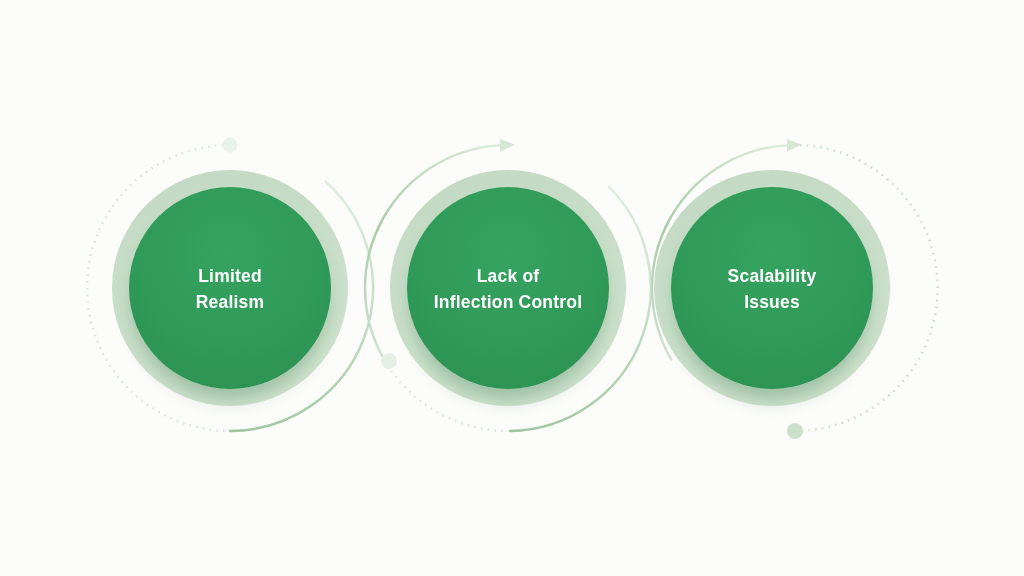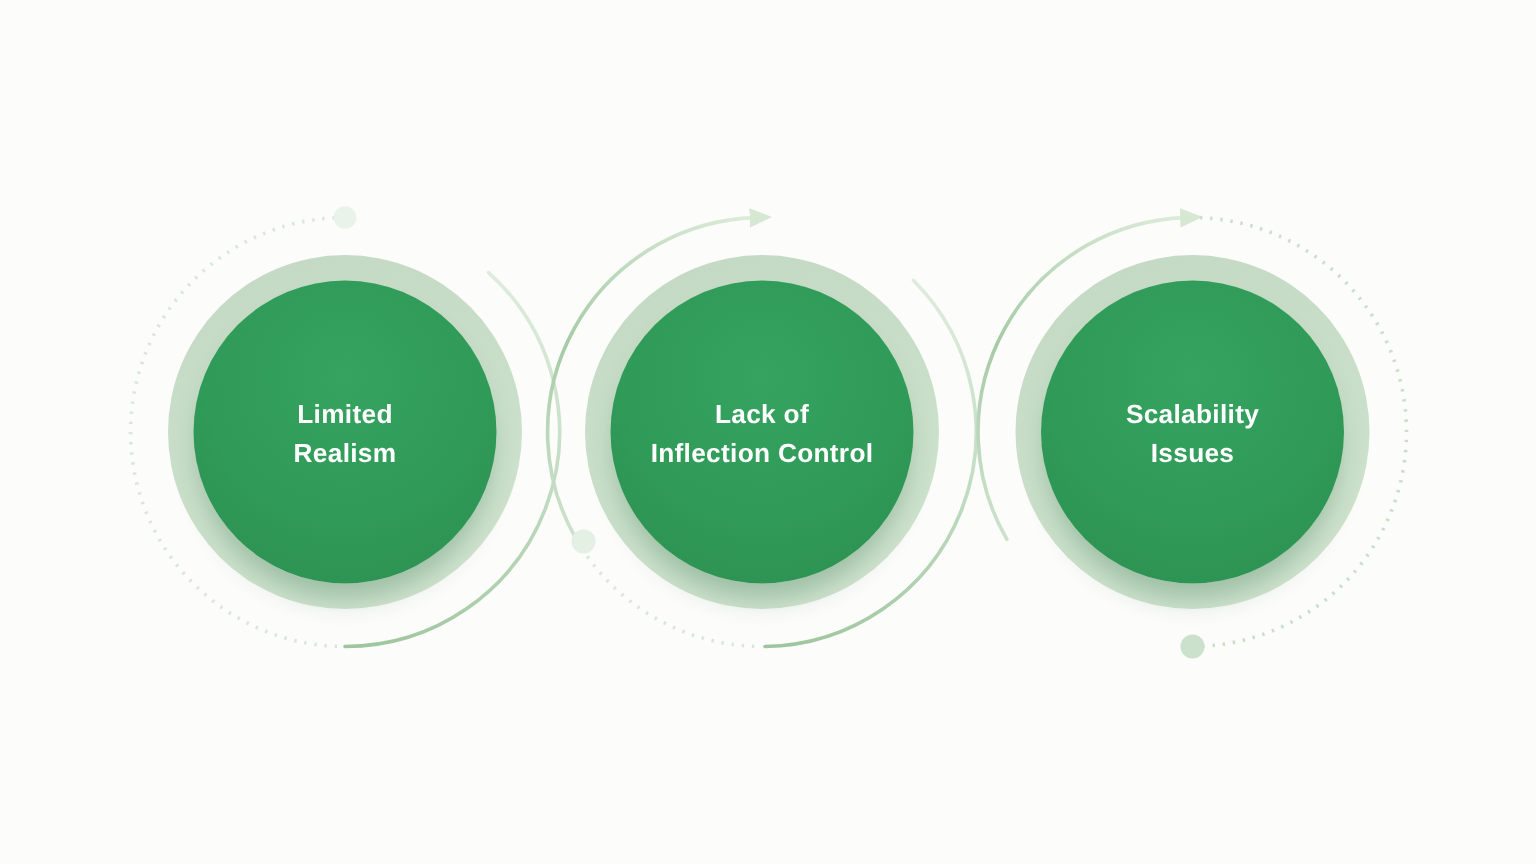--- a/index.html
+++ b/index.html
@@ -47,21 +47,21 @@
     font-size: 17.5px;
     font-weight: 700;
     line-height: 26px;
     letter-spacing: 0.2px;
     text-align: center;
     white-space: pre-line;
     transform: translateY(1px);
   }
   #node-1 { left: 112px; top: 170px; }
   #node-2 { left: 390px; top: 170px; }
-  #node-3 { left: 677px; top: 170px; }
+  #node-3 { left: 654px; top: 170px; }
 </style>
 </head>
 <body>
 
 <div class="stage">
 
   <svg class="deco" viewBox="0 0 1024 576" aria-hidden="true">
     <defs>
       <marker id="arrowHead" viewBox="0 0 14 12" markerWidth="15" markerHeight="13" refX="3" refY="6" orient="auto" markerUnits="userSpaceOnUse">
         <path d="M0,0 L14,6 L0,12 Z" fill="#d6e7d3"></path>

